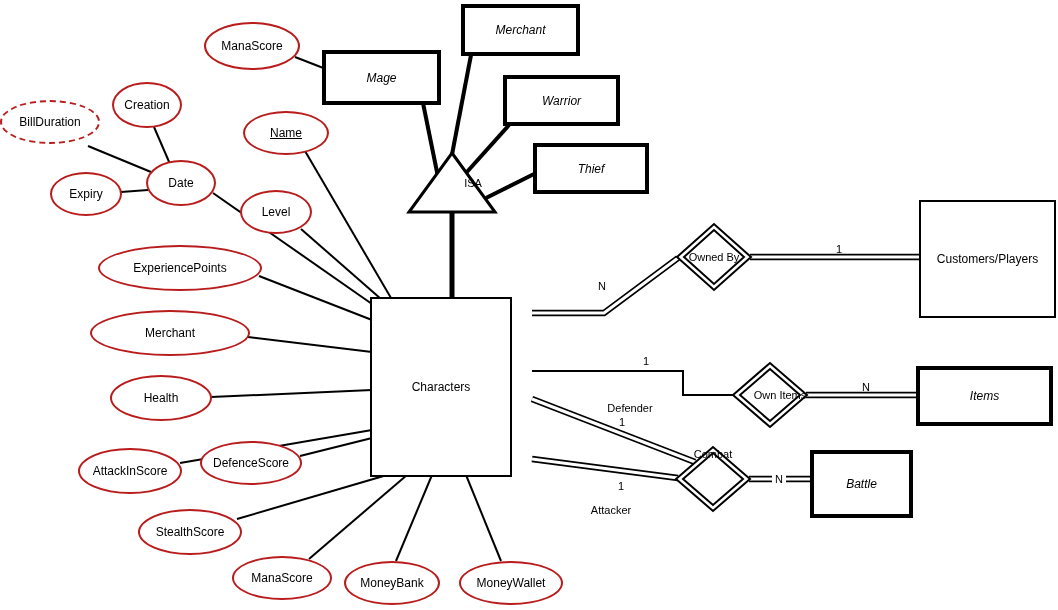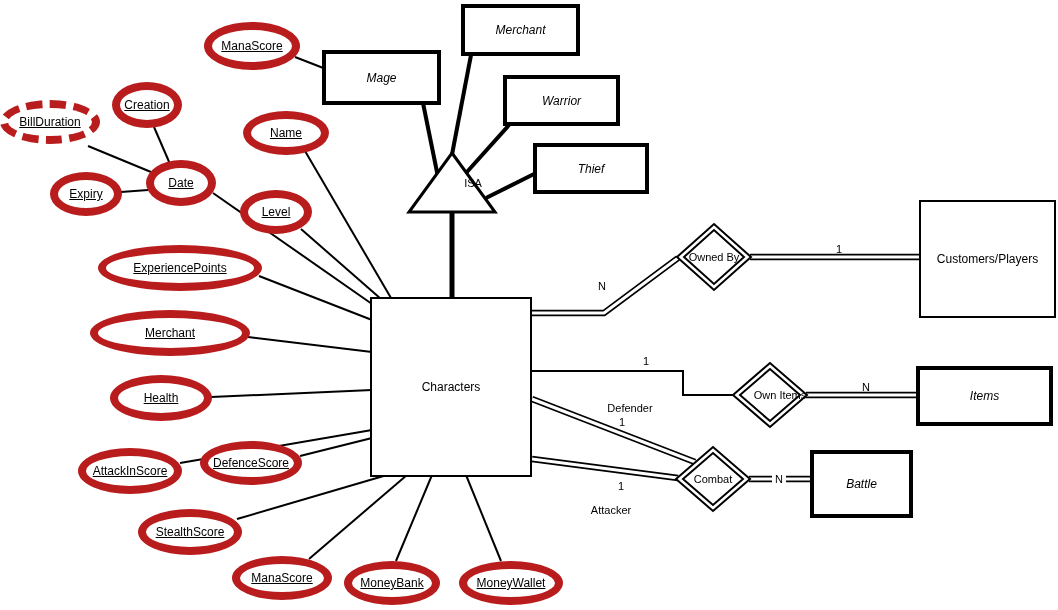--- a/index.html
+++ b/index.html
@@ -1,21 +1,21 @@
 <!DOCTYPE html>
 <html><head>
 <meta charset="utf-8">
 <style>
   * { margin:0; padding:0; box-sizing:border-box; }
   html,body { background:#ffffff; font-family:"Liberation Sans", sans-serif; color:#000000; }
   .canvas { position:relative; width:1058px; height:610px; background:#ffffff; overflow:hidden; }
   .canvas > svg { position:absolute; left:0; top:0; }
   .node { position:absolute; display:flex; align-items:center; justify-content:center;
           text-align:center; font-size:12px; background:#ffffff; line-height:14px; }
-  .ellipse { border:8px solid #b91c1c; border-radius:50%;text-decoration:underline; }
+  .ellipse { border:2px solid #b91c1c; border-radius:50%; }
   .ellipse.dashed { border-style:dashed; }
   .rect { border:2px solid #000; }
   .rect.double { padding:0;font-style:italic; }
   .rect .inner { width:100%; height:100%; border:2px solid #000;
                  display:flex; align-items:center; justify-content:center; }
   .lbl-overlay { position:absolute; display:flex; align-items:center; justify-content:center;
                  text-align:center; font-size:11px; line-height:13px; }
   .edge-label { position:absolute; font-size:11px; line-height:13px; text-align:center; }
   .edge-label.bg { background:#ffffff; padding:0 1px; }
   .underline { text-decoration:underline; }
@@ -109,21 +109,21 @@
       <span>Warrior</span>
     </div>
   </div>
 
   <div class="node rect double" style="left:533px;top:143px;width:116px;height:51px;">
     <div class="inner">
       <span>Thief</span>
     </div>
   </div>
 
-  <div class="node rect" style="left:370px;top:297px;width:162px;height:180px;">
+  <div class="node rect" style="left:370px;top:297px;width:142px;height:180px;">
     <span>Characters</span>
   </div>
 
   <div class="node rect" style="left:919px;top:200px;width:137px;height:118px;">
     <span>Customers/Players</span>
   </div>
 
   <div class="node rect double" style="left:916px;top:366px;width:137px;height:60px;">
     <div class="inner">
       <span>Items</span>
@@ -195,21 +195,21 @@
   <div class="node ellipse" style="left:344px;top:561px;width:96px;height:44px;">
     <span>MoneyBank</span>
   </div>
 
   <div class="node ellipse" style="left:459px;top:561px;width:104px;height:44px;">
     <span>MoneyWallet</span>
   </div>
 
   <div class="lbl-overlay" style="left:688px;top:243px;width:52px;height:28px;">Owned By</div>
   <div class="lbl-overlay" style="left:744px;top:381px;width:72px;height:28px;">Own Items</div>
-  <div class="lbl-overlay" style="left:687px;top:472px;width:52px;height:14px;">Combat</div>
+  <div class="lbl-overlay" style="left:687px;top:447px;width:52px;height:14px;">Combat</div>
   <div class="lbl-overlay" style="left:430px;top:176px;width:44px;height:14px;padding-left:42px;">ISA</div>
 
   <div class="edge-label" style="left:594px;top:280px;width:16px;">N</div>
   <div class="edge-label" style="left:831px;top:243px;width:16px;">1</div>
   <div class="edge-label" style="left:638px;top:355px;width:16px;">1</div>
   <div class="edge-label" style="left:858px;top:381px;width:16px;">N</div>
   <div class="edge-label" style="left:600px;top:402px;width:60px;">Defender</div>
   <div class="edge-label" style="left:614px;top:416px;width:16px;">1</div>
   <div class="edge-label" style="left:613px;top:480px;width:16px;">1</div>
   <div class="edge-label" style="left:583px;top:504px;width:56px;">Attacker</div>

